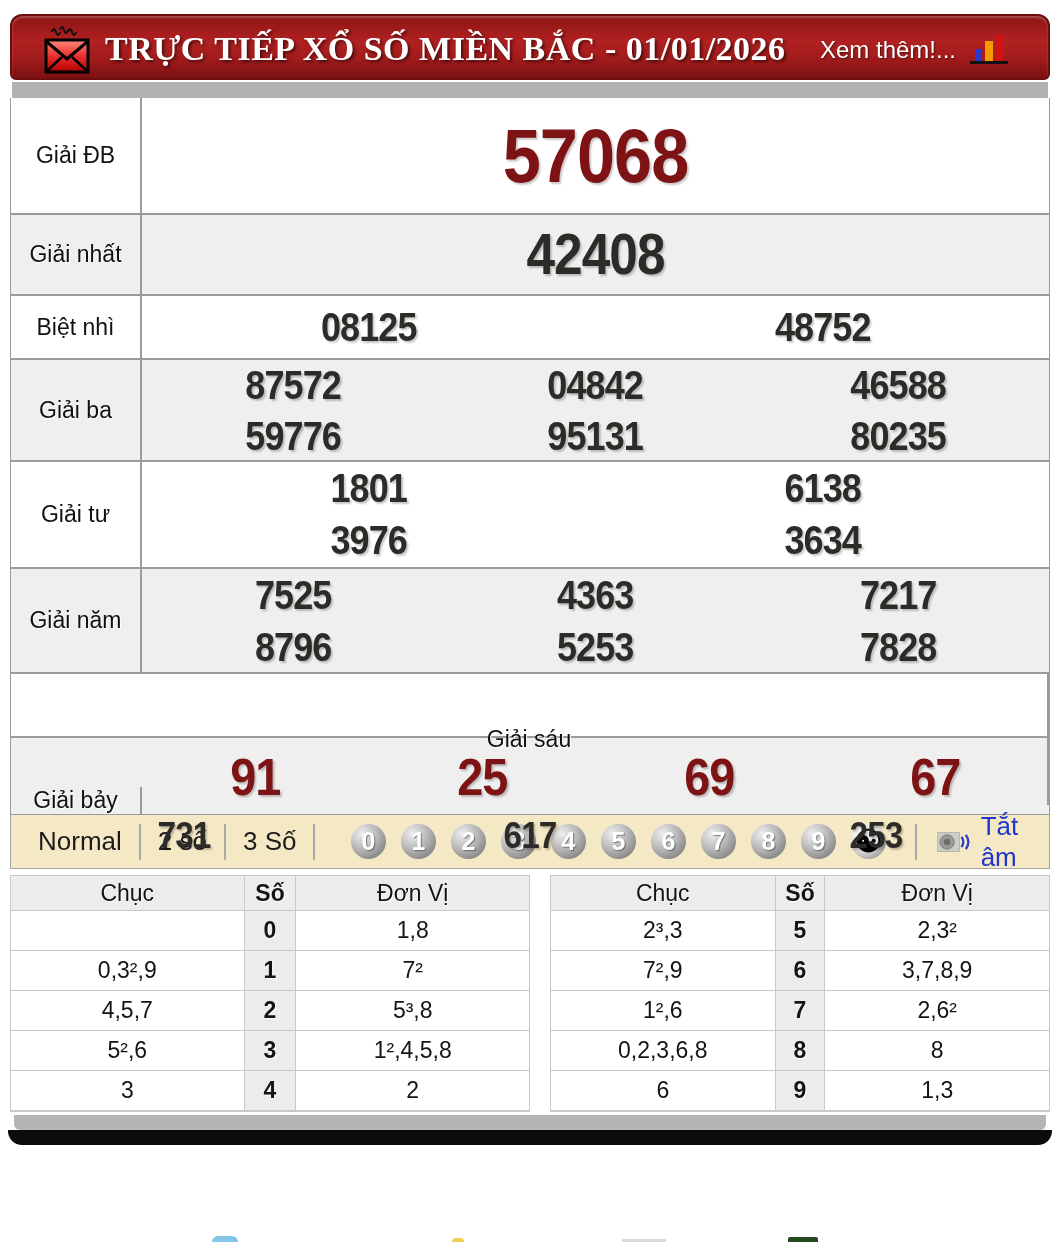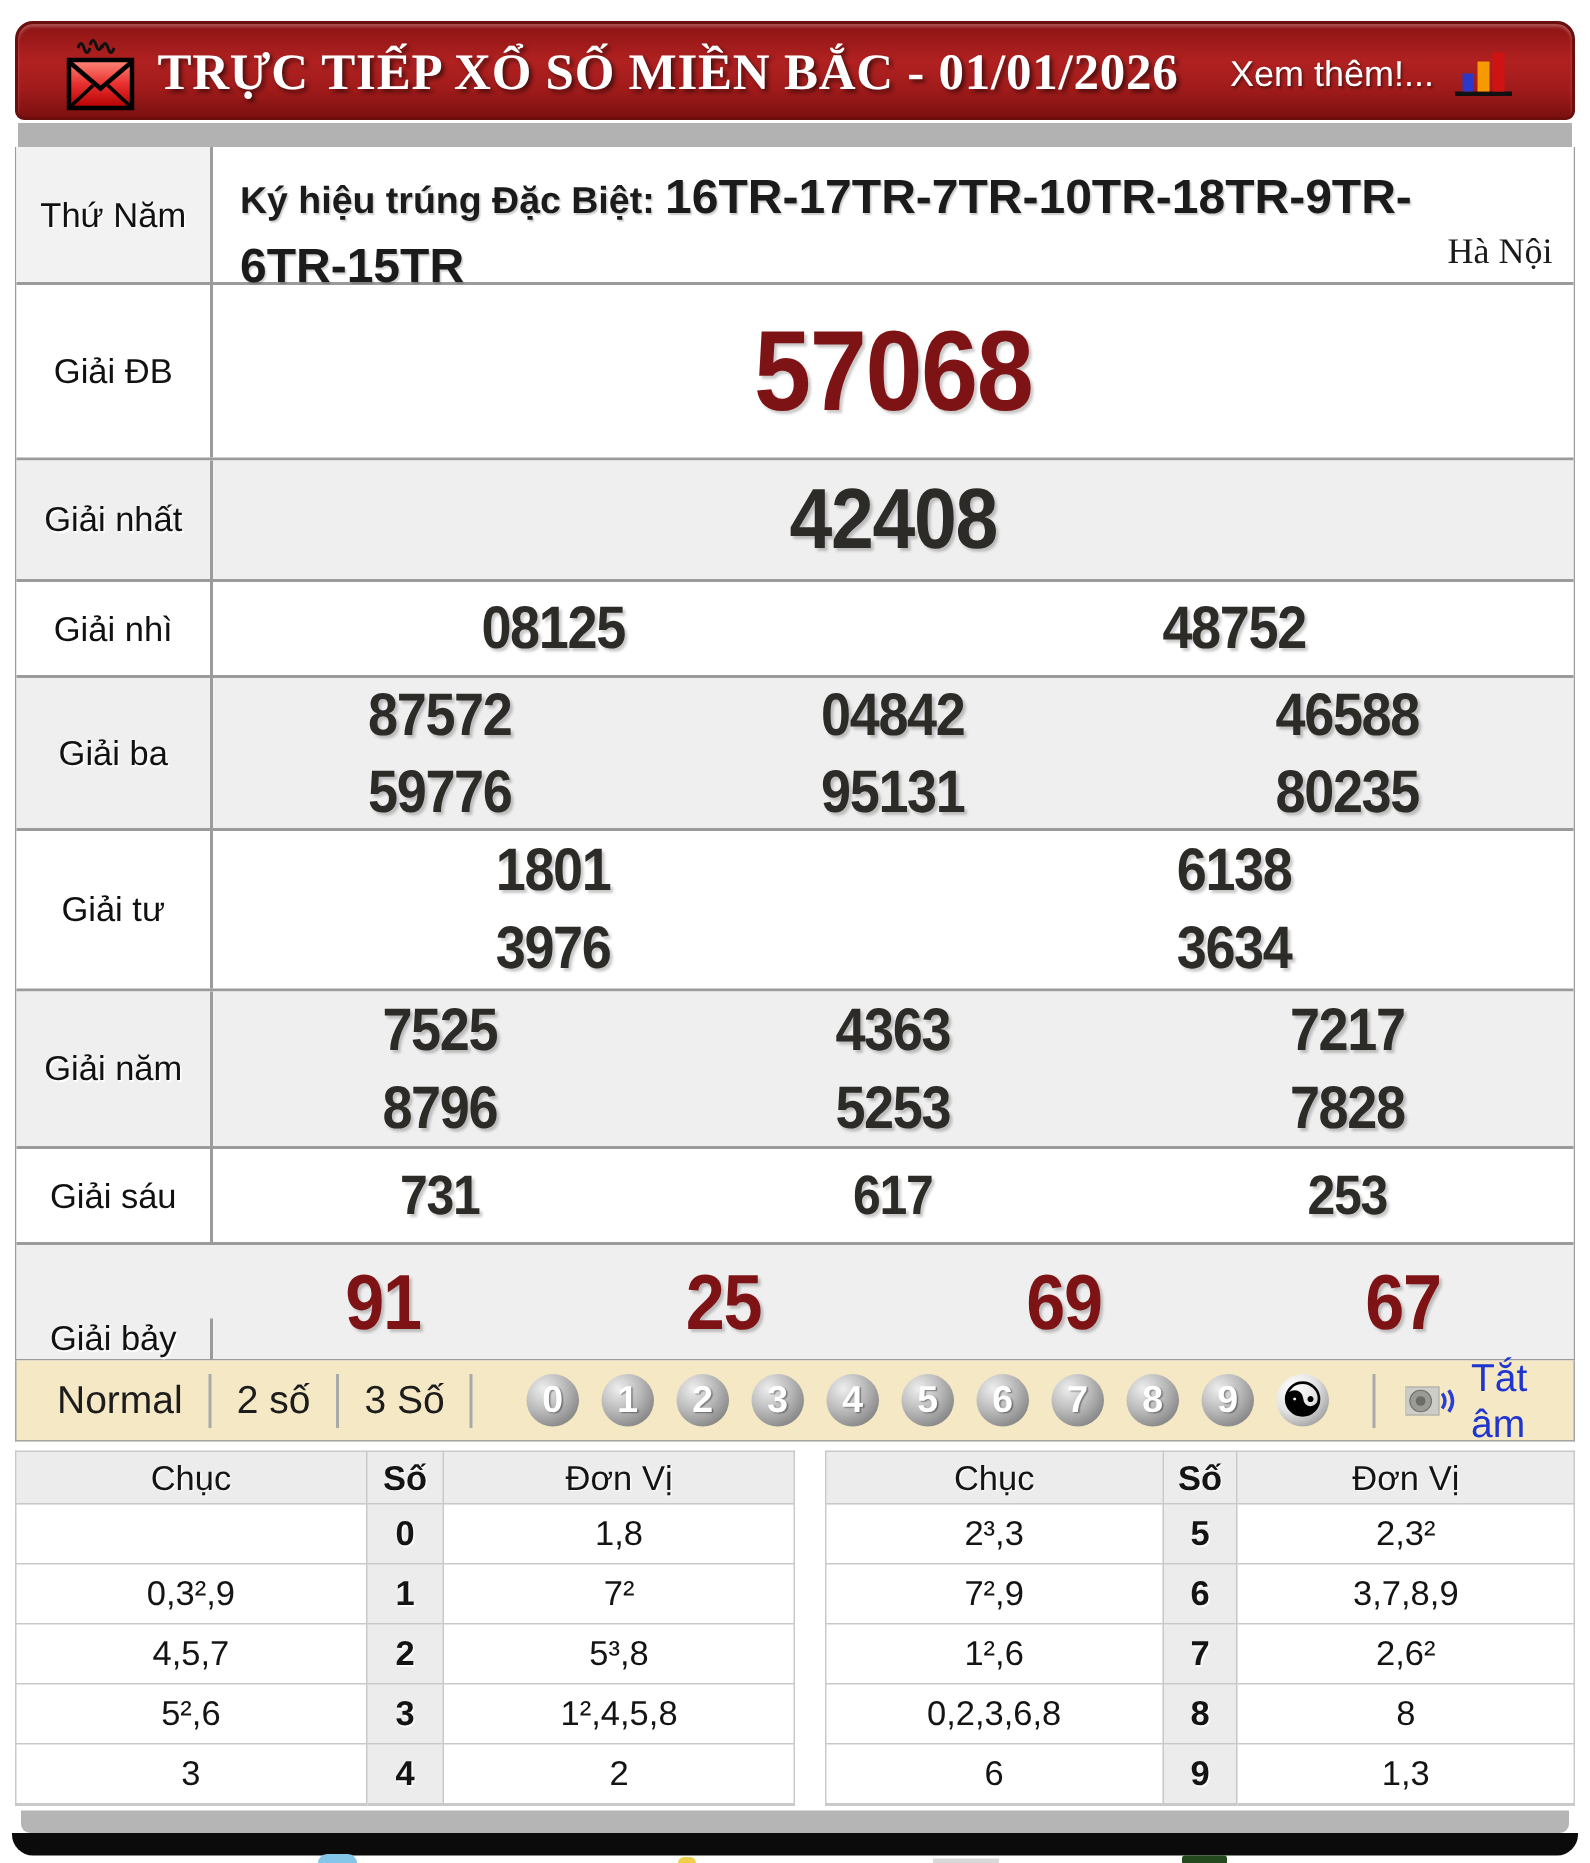--- a/index.html
+++ b/index.html
@@ -48,21 +48,21 @@
   .sign { line-height:1.45; text-shadow:1px 1px 1px rgba(0,0,0,.2); }
   .region { position:absolute; right:14px; bottom:6px; font-size:24px;
     font-family:"Liberation Serif", serif; color:#1b1b1b; }
 
   .r-db  { height:117px; } .r-db  .num { font-size:76px; line-height:113px; color:#7e1315; }
   .r-nhat{ height:81px; }  .r-nhat .num { font-size:57px; line-height:79px; }
   .r-nhi { height:64px; }  .r-nhi .num { font-size:40px; line-height:62px; }
   .r-ba  { height:102px; } .r-ba  .num { font-size:40px; line-height:51px; }
   .r-tu  { height:107px; } .r-tu  .num { font-size:40px; line-height:51px; }
   .r-nam { height:105px; } .r-nam .num { font-size:40px; line-height:52px; }
-  .r-sau { height:64px; }  .r-sau .num { font-size:37px; line-height:62px; }
+  .r-sau { height:64px;flex-direction:column; }  .r-sau .num { font-size:37px; line-height:62px; }
   .r-bay { height:76px; }  .r-bay .num { font-size:52px; line-height:74px; }
 
   
   .controls { height:54px; background:#f5e8c5; border:1px solid #a5a5a5; border-top:none;
     display:flex; align-items:center; padding:0 10px; }
   .mode { font-size:26px; color:#1c1c1c; padding:0 17px; cursor:pointer; white-space:nowrap; }
   .vsep { width:2px; height:36px; background:#a9a9a9; flex:none; }
   .balls { display:flex; align-items:center; margin-left:28px; }
   .ball { width:35px; height:35px; border-radius:50%; margin:0 7.5px; flex:none;
     background:radial-gradient(circle at 32% 28%, #eeeeee, #b7b7b7 45%, #777 90%);
@@ -124,46 +124,37 @@
         <rect x="7" y="17" width="7" height="12" fill="#2b38c8"></rect>
         <rect x="17" y="9" width="8" height="20" fill="#f59a00"></rect>
         <rect x="27" y="3" width="8" height="26" fill="#cf1212"></rect>
       </svg>
     </div>
 
     <div class="frame-strip"></div>
 
     <div class="results">
 
-      <div class="row r-info">
-        <div class="lab">Thứ Năm</div>
-        <div class="info-val">
-          <div class="sign">
-            <span class="sign-label">Ký hiệu trúng Đặc Biệt: </span><span class="sign-value">16TR-17TR-7TR-10TR-18TR-9TR-6TR-15TR</span>
-          </div>
-          <div class="region">Hà Nội</div>
-        </div>
-      </div>
 
       <div class="row r-db">
         <div class="lab">Giải ĐB</div>
         <div class="vals c1">
           <span class="num">57068</span>
         </div>
       </div>
 
       <div class="row r-nhat gray">
         <div class="lab">Giải nhất</div>
         <div class="vals c1">
           <span class="num">42408</span>
         </div>
       </div>
 
       <div class="row r-nhi">
-        <div class="lab">Giải nhì</div>
+        <div class="lab">Biệt nhì</div>
         <div class="vals c2">
           <span class="num">08125</span>
           <span class="num">48752</span>
         </div>
       </div>
 
       <div class="row r-ba gray">
         <div class="lab">Giải ba</div>
         <div class="vals c3">
           <span class="num">87572</span>

